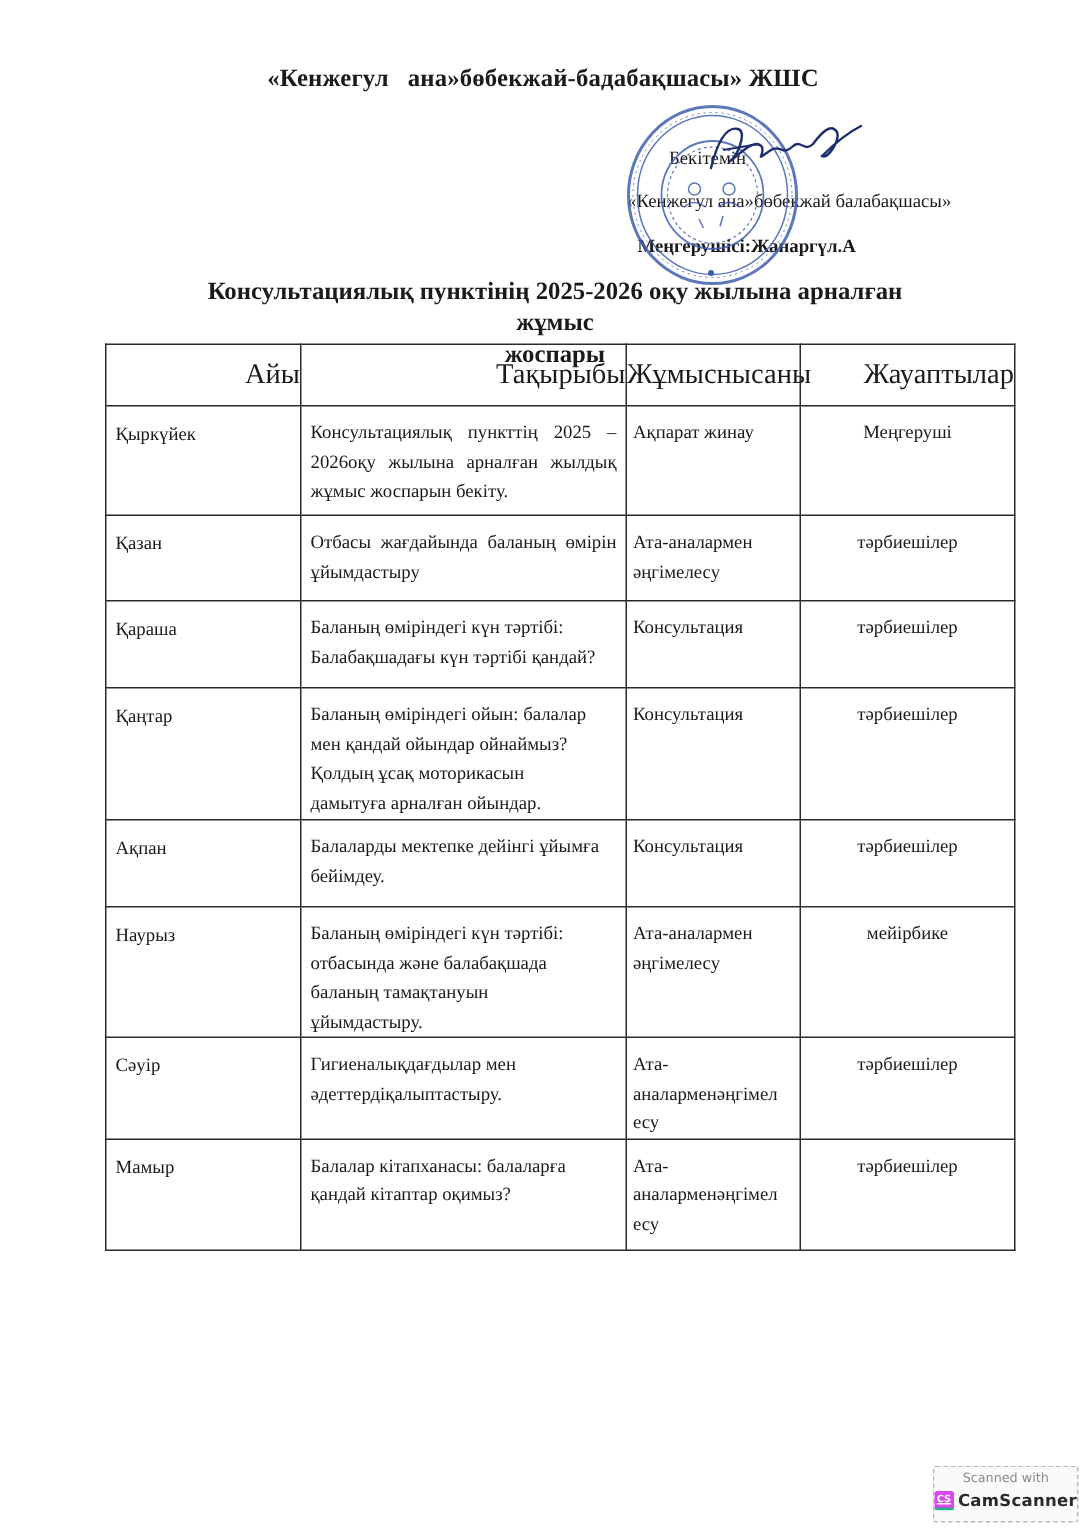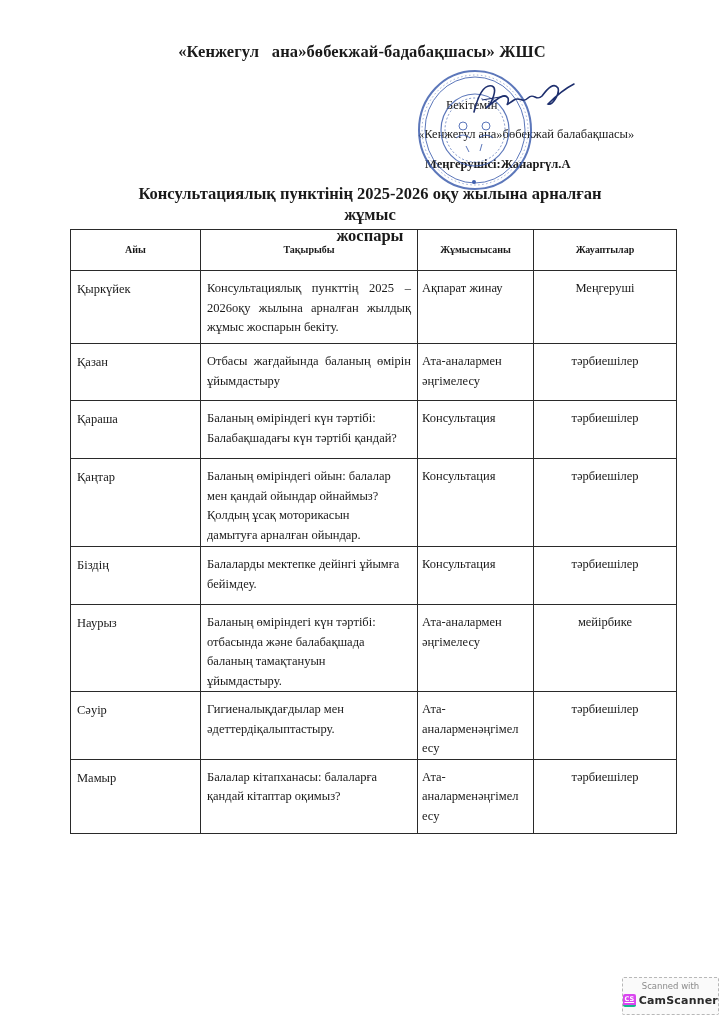--- a/index.html
+++ b/index.html
@@ -27,21 +27,21 @@
   }
 
   table.plan {
     position: absolute; left: 70px; top: 229px; width: 606px;
     border-collapse: collapse; table-layout: fixed;
     font-size: 12.5px; line-height: 19.5px;
   }
   table.plan th, table.plan td {
     border: 1.3px solid #2a2a2a; vertical-align: top; padding: 0;
   }
-  table.plan th { font-weight: bold; font-size: 10px; height: 40px; vertical-align: middle; text-align: center; }
+  table.plan th { font-weight: normal; font-size: 19px; height: 40px; vertical-align: middle; text-align: right; }
   .c-month { padding: 9px 6px 0 6px !important; text-align: left; }
   .c-topic { padding: 8px 6px 0 6px !important; text-align: left; }
   .c-topic.justify { text-align: justify; text-align-last: left; margin-left: 23px; }
   .c-form { padding: 8px 4px 0 4px !important; text-align: left; }
   .c-resp { padding: 8px 4px 0 4px !important; text-align: center; }
   .c-form span, .c-topic span { white-space: pre-line; }
 
   .cs-badge {
     position: absolute; left: 609px; top: 977px; width: 95px; height: 36px;
     border: 1px dashed #b8b8b8; border-radius: 2px; background: #fafafa;
@@ -129,21 +129,21 @@
     <tr style="height:88px">
       <td class="c-month">Қаңтар</td>
       <td class="c-topic"><span>Баланың   өміріндегі ойын: балалар
 мен қандай ойындар  ойнаймыз?
 Қолдың ұсақ моторикасын
 дамытуға арналған  ойындар.</span></td>
       <td class="c-form">Консультация</td>
       <td class="c-resp">тәрбиешілер</td>
     </tr>
     <tr style="height:58px">
-      <td class="c-month">Біздің</td>
+      <td class="c-month">Ақпан</td>
       <td class="c-topic"><span>Балаларды мектепке дейінгі ұйымға
 бейімдеу.</span></td>
       <td class="c-form">Консультация</td>
       <td class="c-resp">тәрбиешілер</td>
     </tr>
     <tr style="height:85px">
       <td class="c-month">Наурыз</td>
       <td class="c-topic"><span>Баланың өміріндегі күн  тәртібі:
 отбасында және балабақшада
 баланың тамақтануын

